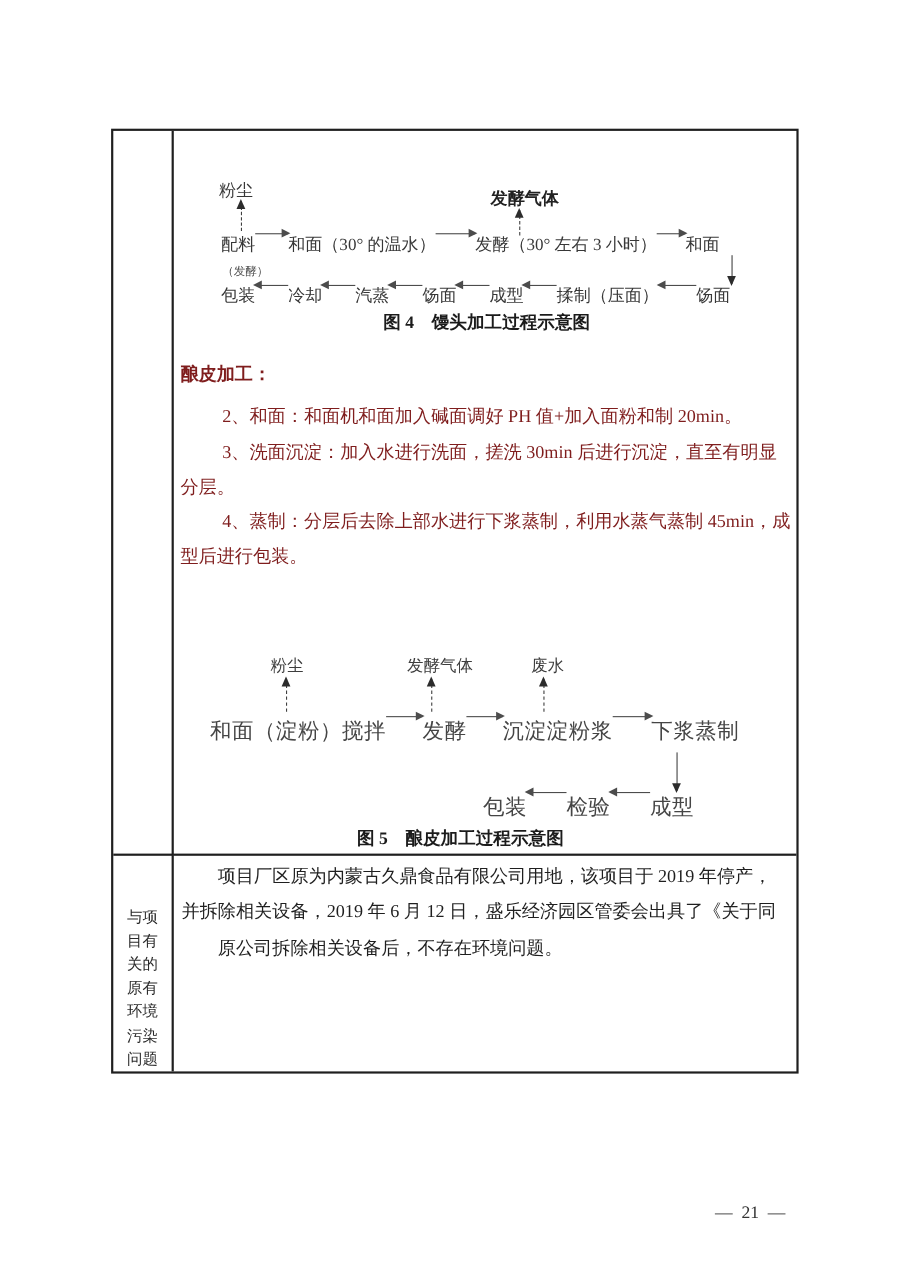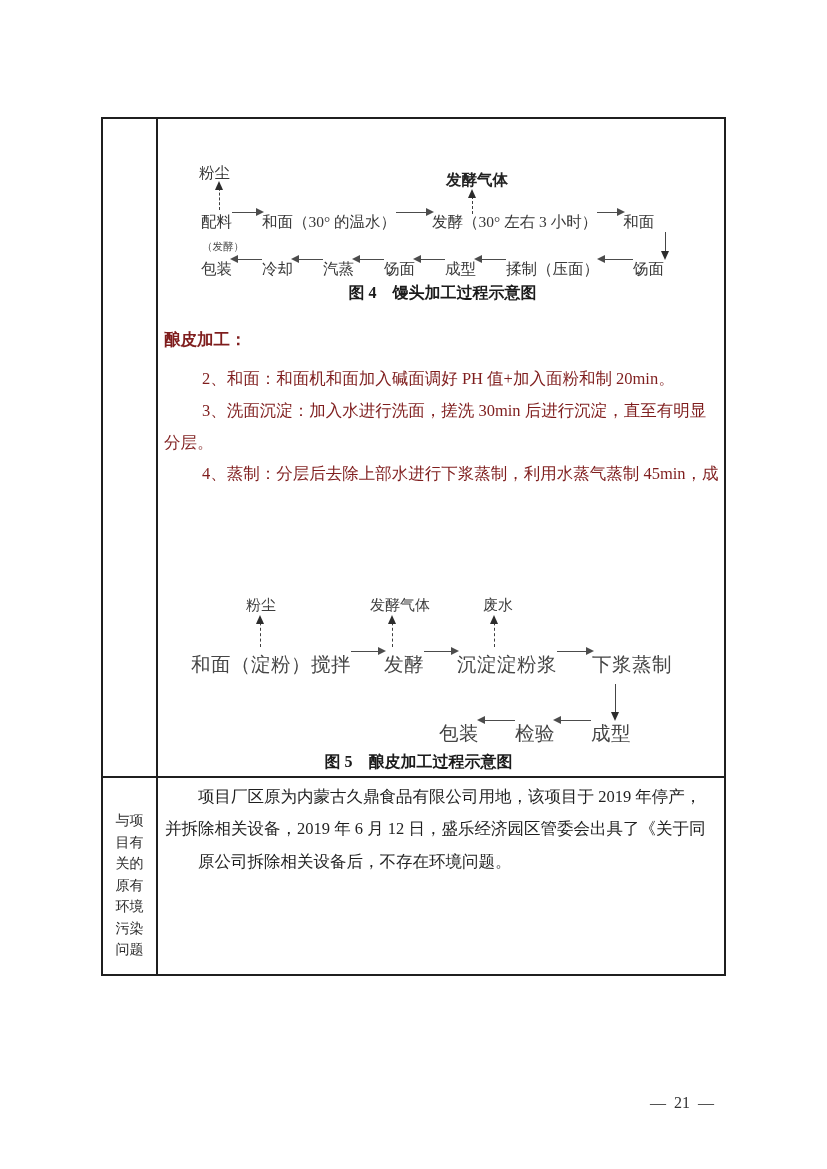--- a/index.html
+++ b/index.html
@@ -50,21 +50,21 @@
   .np-line.ind { padding-left:38px; }
 
   
   .fig5 { position:absolute; left:0; top:477px; width:569px; height:182px;
     color:#454545; }
   .fig5 .em-lbl { font-size:15px; color:#3d3d3d; }
   .fig5 .frow { font-size:19.5px; letter-spacing:0.5px; }
 
   
   .pollution-header { display:flex; flex-direction:column; align-items:center;
-    padding-top:32px; font-size:14px; line-height:21.5px; color:#2a2a2a; }
+    padding-top:46px; font-size:14px; line-height:21.5px; color:#2a2a2a; }
   .pollution-body { padding:6px 8px 0 7px; font-size:16.5px; color:#1f1f1f; }
   .pb-line { height:32.3px; line-height:26px; white-space:nowrap; }
   .pb-line.ind { text-indent:2em; }
 
   .page-number { position:absolute; left:622px; top:1094px; width:120px;
     font-size:16px; color:#333; white-space:pre; text-align:center; }
 </style>
 </head>
 <body>
 
@@ -115,20 +115,21 @@
           <span>馒头加工过程示意图</span>
         </div>
       </div>
 
       <div class="niangpi">
         <div class="np-heading">酿皮加工：</div>
         <div class="np-line ind">2、和面：和面机和面加入碱面调好 PH 值+加入面粉和制 20min。</div>
         <div class="np-line ind">3、洗面沉淀：加入水进行洗面，搓洗 30min 后进行沉淀，直至有明显</div>
         <div class="np-line">分层。</div>
         <div class="np-line ind">4、蒸制：分层后去除上部水进行下浆蒸制，利用水蒸气蒸制 45min，成</div>
+        <div class="np-line">型后进行包装。</div>
       </div>
 
       <div class="fig5">
         <span class="lbl em-lbl" style="left:88px;top:0px">粉尘</span>
         <span class="lbl em-lbl" style="left:212px;top:0px">发酵气体</span>
         <span class="lbl em-lbl" style="left:325px;top:0px">废水</span>
         <span class="var up" style="left:102px;top:21px;height:30px"></span>
         <span class="var up" style="left:234px;top:21px;height:30px"></span>
         <span class="var up" style="left:336px;top:21px;height:30px"></span>
 

